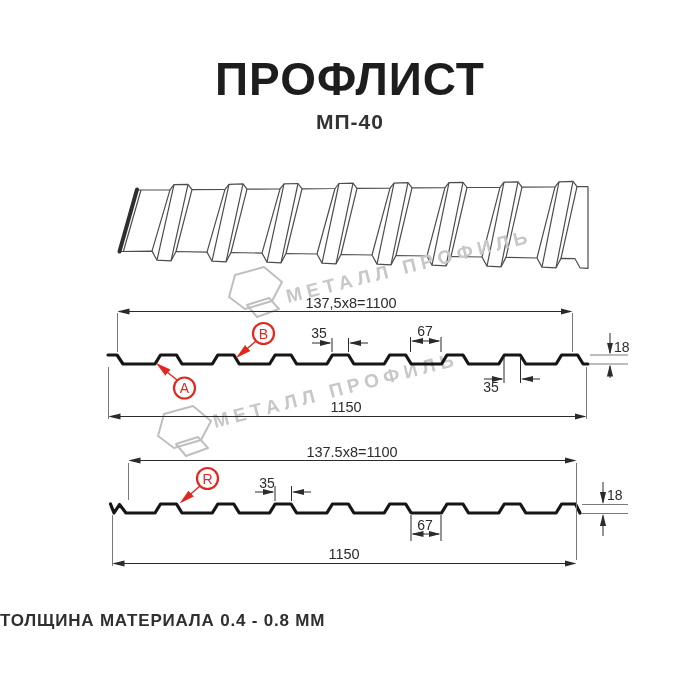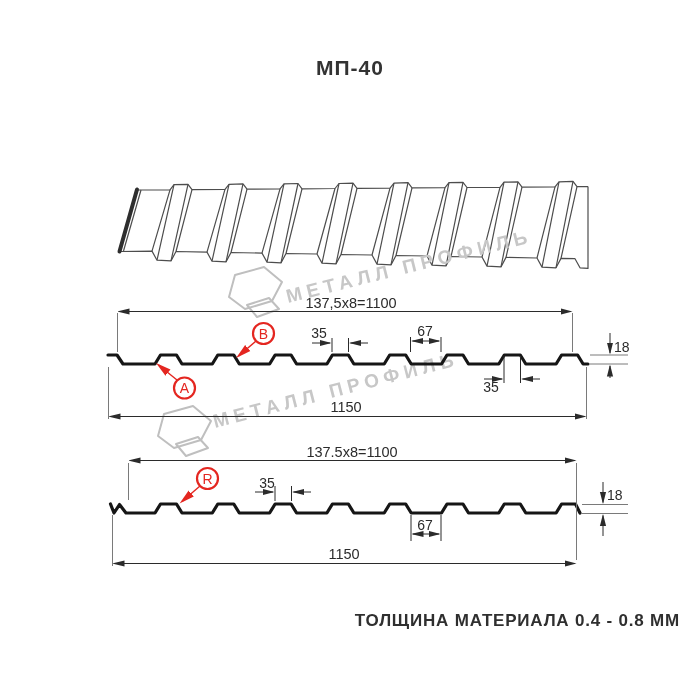--- a/index.html
+++ b/index.html
@@ -1,41 +1,42 @@
 <!DOCTYPE html>
 <html style="--accent: #e42620; --ink: #1d1d1d; --watermark: #c7c7c7;"><head>
 <meta charset="utf-8">
 <style>
   html,body{margin:0;padding:0;background:#ffffff;}
   body{width:700px;height:700px;position:relative;overflow:hidden;
        font-family:"Liberation Sans", sans-serif;}
   .title-wrap{position:absolute;top:52px;left:0;width:700px;text-align:center;}
   .page-title{font-size:46px;font-weight:800;letter-spacing:1px;color:var(--ink,#1d1d1d);}
   .model-subtitle{margin-top:4px;font-size:21px;font-weight:600;letter-spacing:1px;color:#333;}
-  .footer-wrap{position:absolute;top:611px;left:0;width:680px;text-align:right;}
+  .footer-wrap{position:absolute;top:611px;left:0;width:680px;text-align:left;}
   .footer-text{font-size:17px;font-weight:600;letter-spacing:0.8px;color:#2f2f2f;}
   svg{position:absolute;left:0;top:0;}
   .p3d{stroke:#4d4d4d;stroke-width:1.2;fill:none;stroke-linejoin:round;}
   .p3d-edge{stroke:#2e2e2e;stroke-width:4;fill:none;stroke-linecap:round;}
   .p3d-edge2{stroke:#4d4d4d;stroke-width:1.2;fill:none;}
   .profile{stroke:#161616;stroke-width:3.2;fill:none;stroke-linejoin:round;stroke-linecap:round;}
   .dimline{stroke:#2b2b2b;stroke-width:1;fill:none;}
   .extline{stroke:#7a7a7a;stroke-width:1;fill:none;}
   .dimtext{font-size:14px;fill:#2b2b2b;}
   .dimtext-big{font-size:14.5px;fill:#2b2b2b;}
   .wm-text{fill:var(--watermark,#c7c7c7);font-size:19px;font-weight:700;letter-spacing:5px;}
   .wm-logo{stroke:#bfbfbf;stroke-width:2;fill:none;stroke-linejoin:round;}
   .red-circle{stroke:var(--accent,#e42620);stroke-width:2.2;fill:none;}
   .red-letter{fill:var(--accent,#e42620);font-size:14px;font-weight:500;text-anchor:middle;}
   .red-leader{stroke:var(--accent,#e42620);stroke-width:1.4;fill:none;}
 </style>
 </head>
 <body>
 
 <div class="title-wrap">
+  <div class="page-title">ПРОФЛИСТ</div>
   <div class="model-subtitle">МП-40</div>
 </div>
 
 <svg width="700" height="700" viewBox="0 0 700 700">
   <defs>
     <marker id="mD" orient="auto-start-reverse" markerWidth="12" markerHeight="8" refX="10.5" refY="4" viewBox="0 0 12 8">
       <path d="M0,0.9 L12,4 L0,7.1 Z" fill="#2b2b2b"></path>
     </marker>
     <marker id="mR" orient="auto-start-reverse" markerWidth="11" markerHeight="8" refX="9.5" refY="4" viewBox="0 0 12 8">
       <path d="M0,0.9 L12,4 L0,7.1 Z" fill="#e42620"></path>

